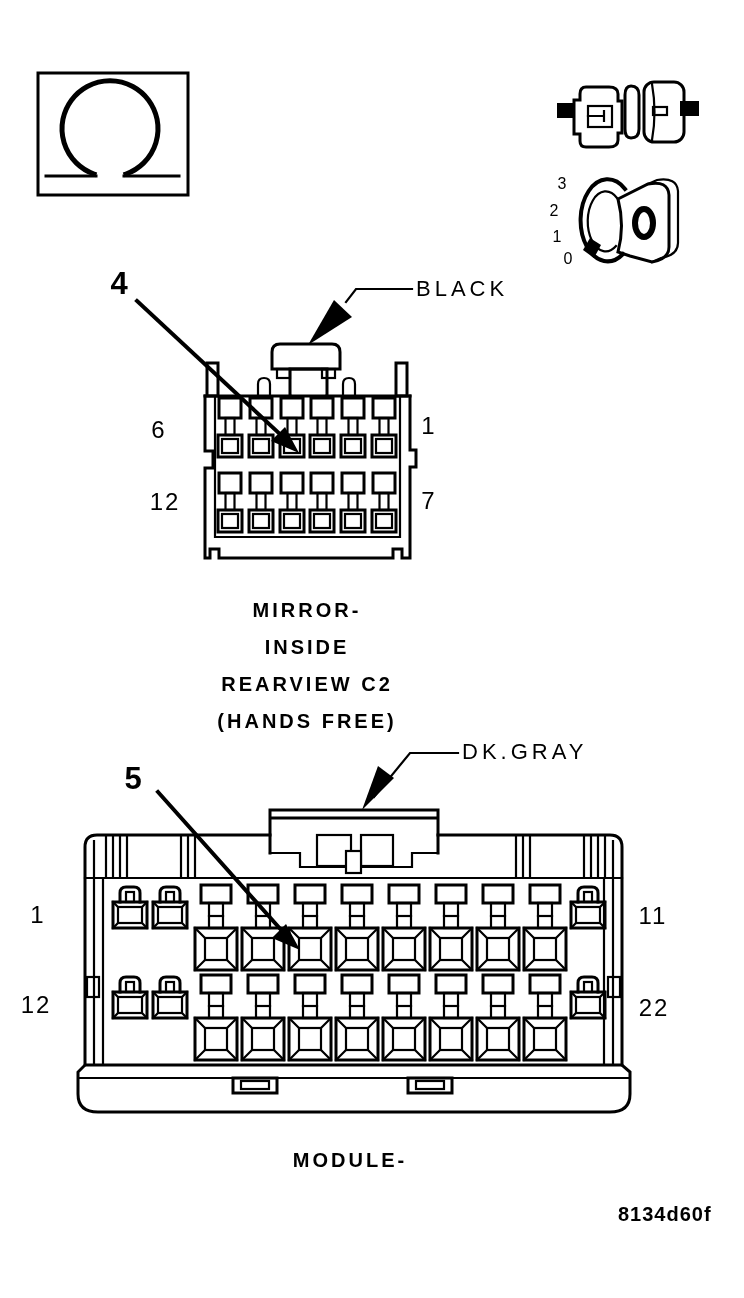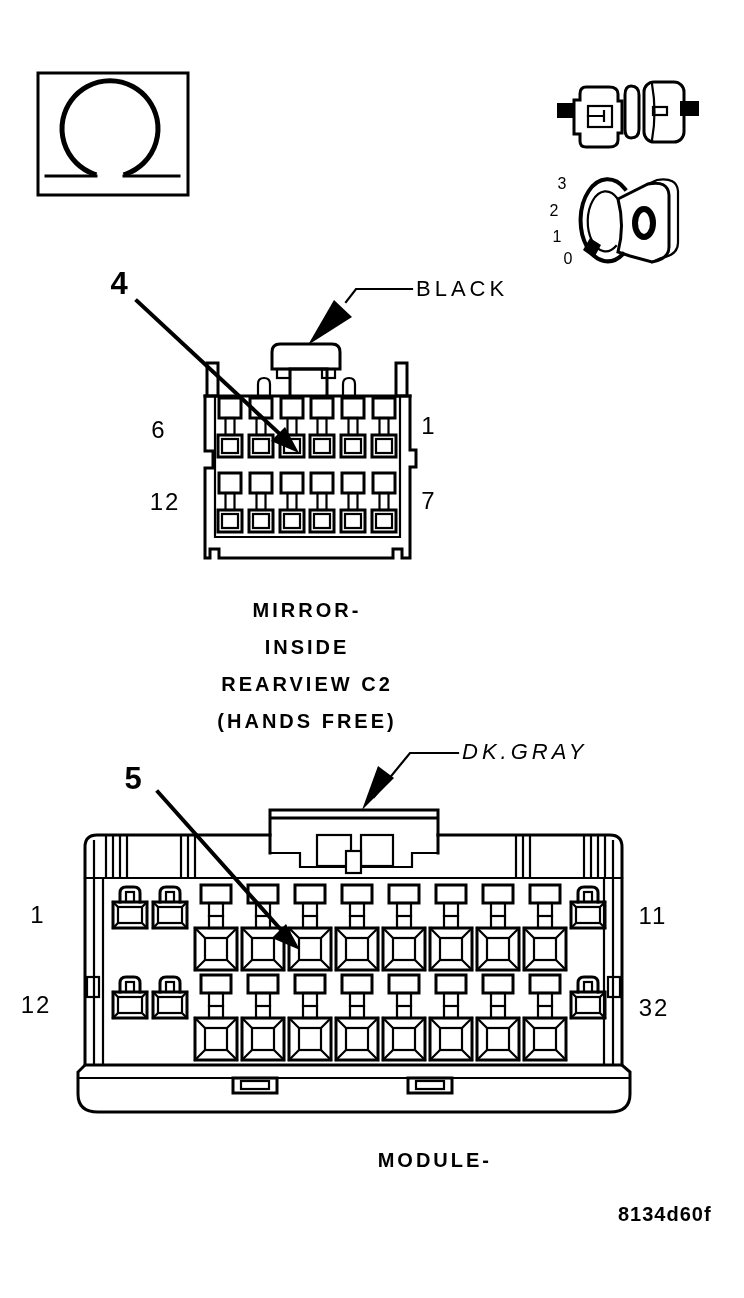--- a/index.html
+++ b/index.html
@@ -179,28 +179,28 @@
 <div class="txt num" style="left:416px;top:489px;width:26px;">7</div>
 
 <div class="txt cname" style="left:157px;top:592px;width:300px;">
   <div>MIRROR-</div>
   <div>INSIDE</div>
   <div>REARVIEW C2</div>
   <div>(HANDS FREE)</div>
 </div>
 
 <div class="txt callout" style="left:118px;top:763px;width:30px;text-align:center;">5</div>
-<div class="txt colorlbl" style="left:462px;top:741px;font-style:italic;">DK.GRAY</div>
+<div class="txt colorlbl" style="left:462px;top:741px;">DK.GRAY</div>
 
 <div class="txt num" style="left:26px;top:903px;width:24px;">1</div>
 <div class="txt num" style="left:636px;top:904px;width:34px;">11</div>
 <div class="txt num" style="left:17px;top:993px;width:38px;">12</div>
-<div class="txt num" style="left:635px;top:996px;width:38px;">32</div>
-
-<div class="txt cname cname2" style="left:192px;top:1144px;width:300px;text-align:right;">
+<div class="txt num" style="left:635px;top:996px;width:38px;">22</div>
+
+<div class="txt cname cname2" style="left:200px;top:1144px;width:300px;">
   <div>MODULE-</div>
 </div>
 
 <div class="txt rotnum" style="left:555px;top:176px;width:14px;">3</div>
 <div class="txt rotnum" style="left:547px;top:203px;width:14px;">2</div>
 <div class="txt rotnum" style="left:550px;top:229px;width:14px;">1</div>
 <div class="txt rotnum" style="left:561px;top:251px;width:14px;">0</div>
 
 <div class="txt figcode" style="left:618px;top:1204px;">8134d60f</div>
 

